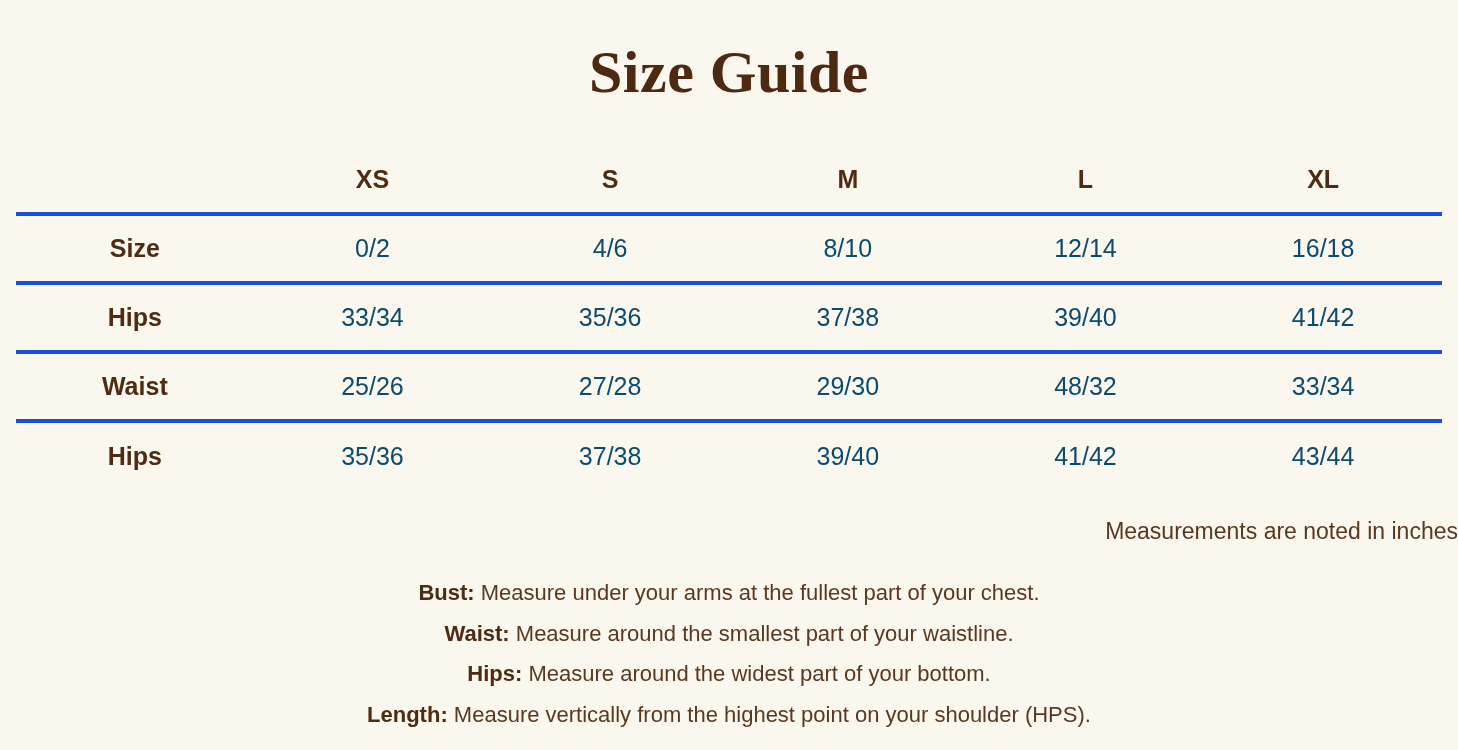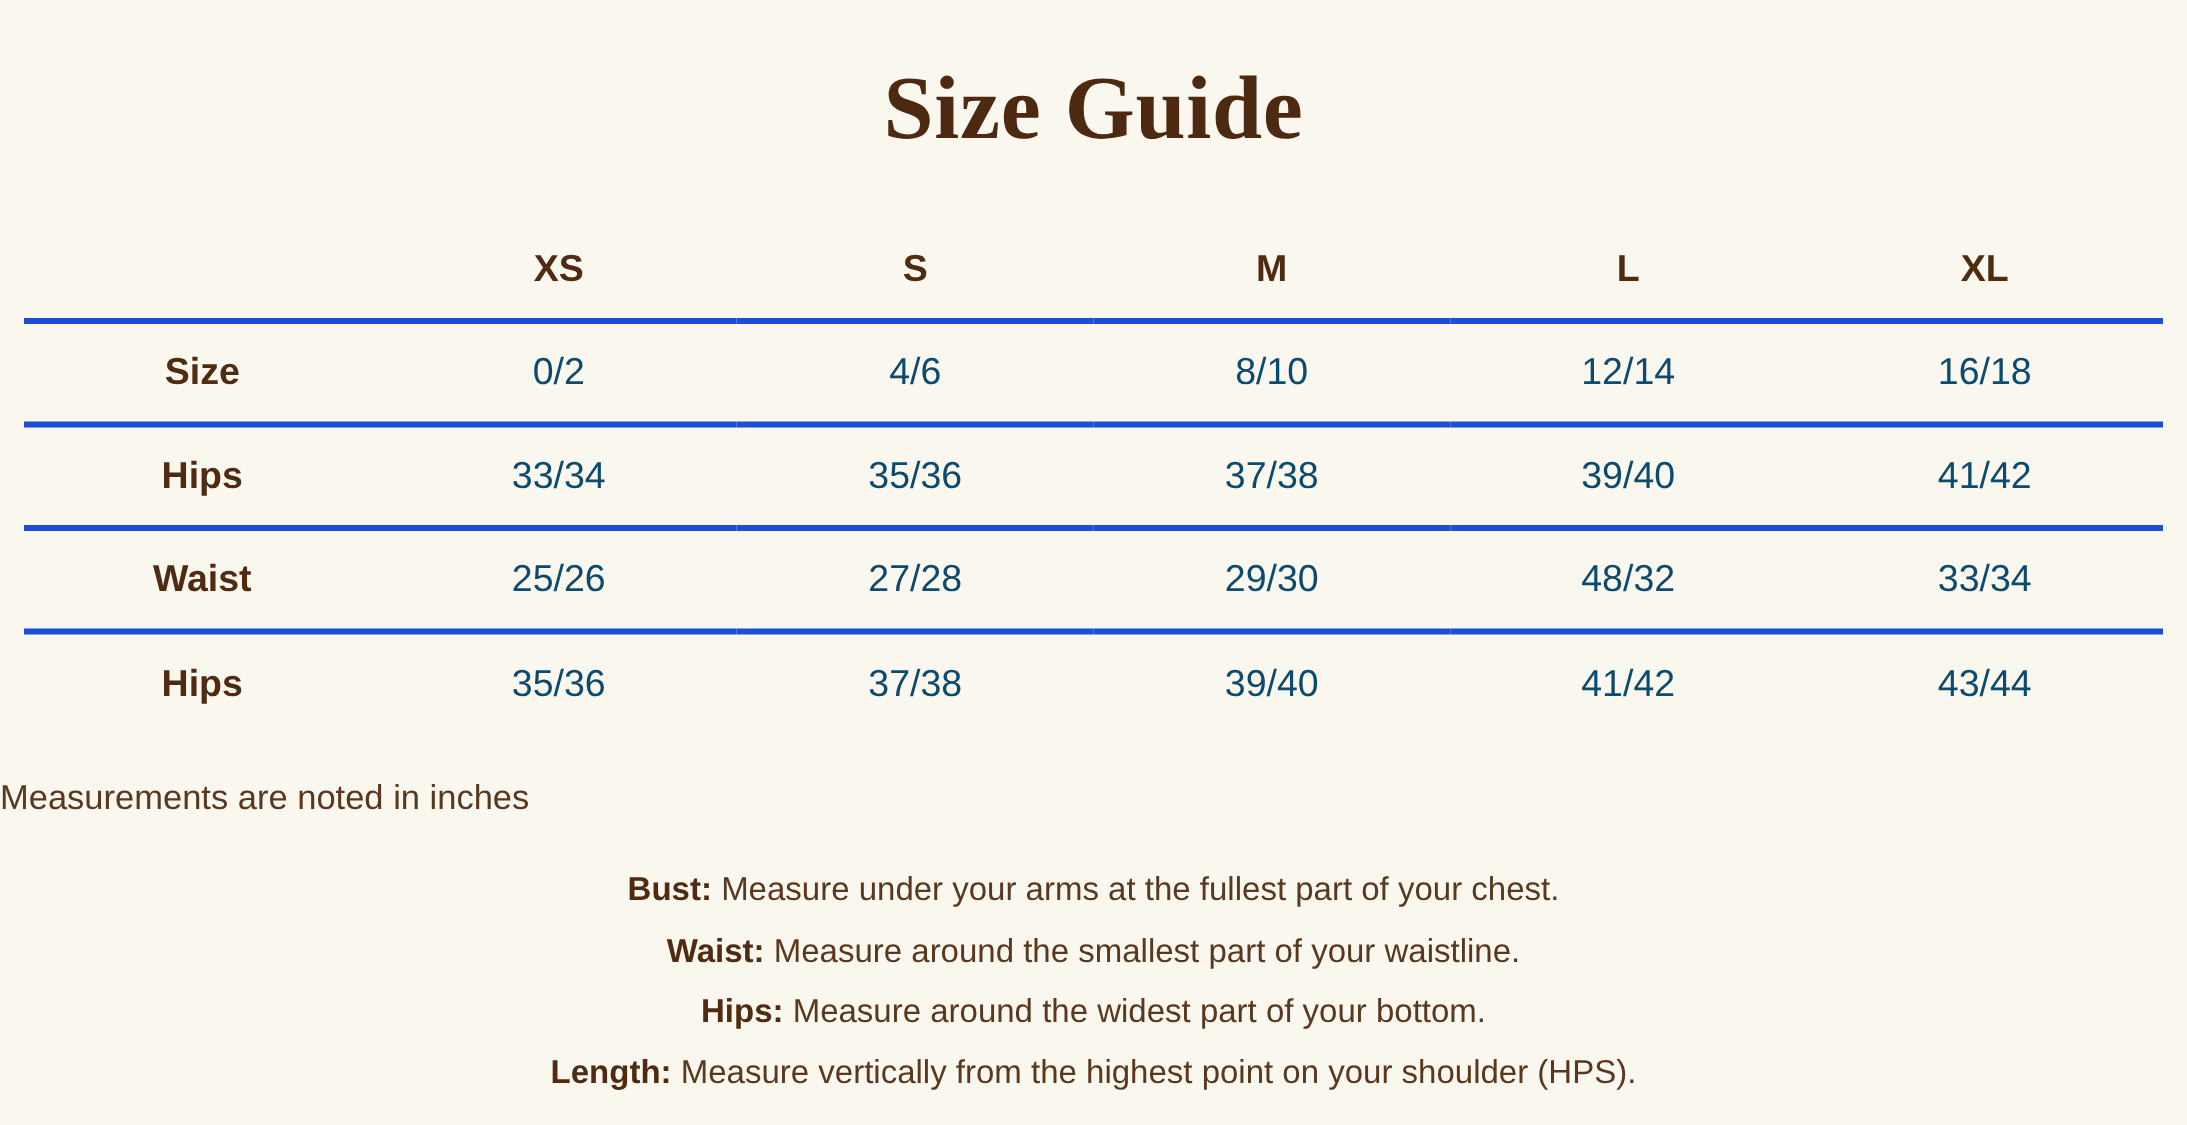--- a/index.html
+++ b/index.html
@@ -51,21 +51,21 @@
   table.size-table tbody tr {
     border-top: 4px solid #1d4ed8;
     height: 69px;
   }
   table.size-table tbody th {
     font-weight: 700;
     color: #4F2B12;
   }
   .units-note {
     margin: 28px 0 0;
-    text-align: left;
+    text-align: right;
     font-size: 23px;
     color: #5A381F;
   }
   .instructions {
     margin-top: 28px;
     text-align: center;
     font-size: 22px;
     color: #5A381F;
   }
   .instruction-line {

